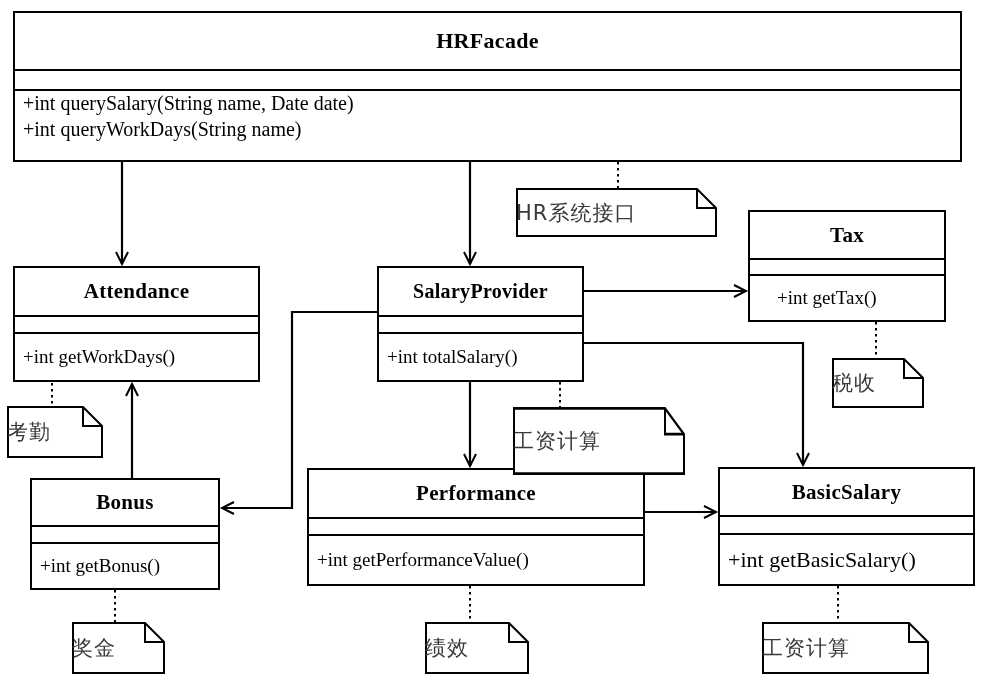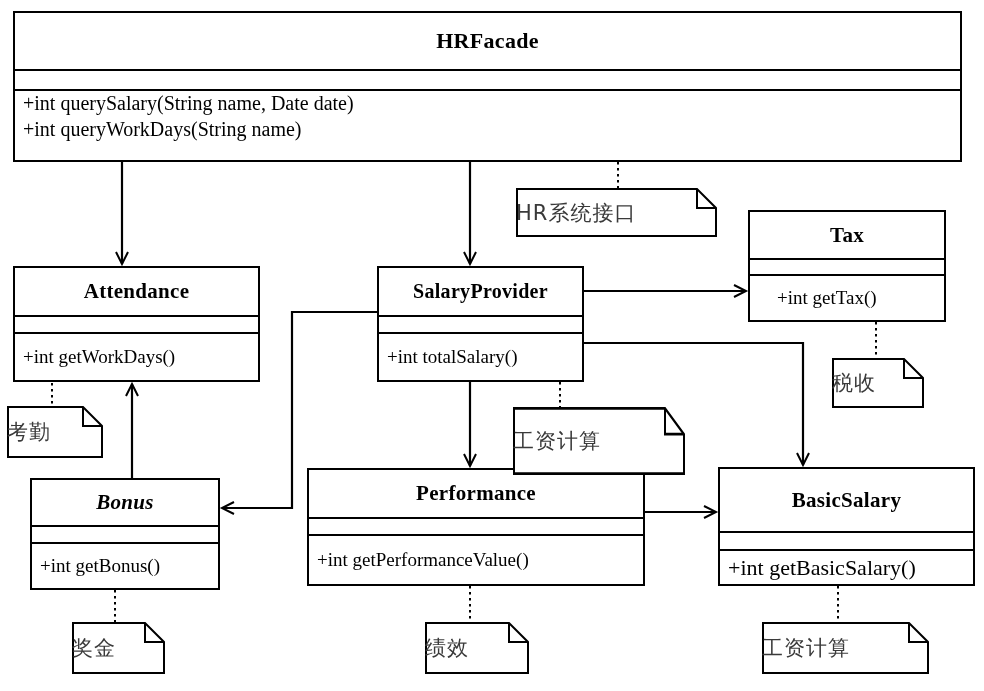--- a/index.html
+++ b/index.html
@@ -174,33 +174,33 @@
     <div class="uml-ops" style="flex:1; font-size:19px;">+int totalSalary()</div>
   </div>
 
   <div class="uml-class" style="left:748px; top:210px; width:198px; height:112px;">
     <div class="uml-name" style="height:46px; font-size:21px;">Tax</div>
     <div class="uml-attrs" style="height:16px;"></div>
     <div class="uml-ops" style="flex:1; font-size:19px;padding-left:27px;">+int getTax()</div>
   </div>
 
   <div class="uml-class" style="left:30px; top:478px; width:190px; height:112px;">
-    <div class="uml-name" style="height:45px; font-size:21px;font-style:italic;">Bonus</div>
+    <div class="uml-name" style="height:45px; font-size:21px;">Bonus</div>
     <div class="uml-attrs" style="height:17px;"></div>
     <div class="uml-ops" style="flex:1; font-size:19px;">+int getBonus()</div>
   </div>
 
   <div class="uml-class" style="left:307px; top:468px; width:338px; height:118px;">
     <div class="uml-name" style="height:47px; font-size:21px;">Performance</div>
     <div class="uml-attrs" style="height:17px;"></div>
     <div class="uml-ops" style="flex:1; font-size:19px;">+int getPerformanceValue()</div>
   </div>
 
   <div class="uml-class" style="left:718px; top:467px; width:257px; height:119px;">
-    <div class="uml-name" style="height:62px; font-size:21px;">BasicSalary</div>
+    <div class="uml-name" style="height:46px; font-size:21px;">BasicSalary</div>
     <div class="uml-attrs" style="height:18px;"></div>
     <div class="uml-ops" style="flex:1; font-size:22px;">+int getBasicSalary()</div>
   </div>
 
   <div class="uml-note" style="left:516px; top:188px; width:201px; height:49px; font-size:21px;">
     <svg class="note-svg" viewBox="0 0 201 49" preserveAspectRatio="none" xmlns="http://www.w3.org/2000/svg">
       <path d="M 1 1 L 181 1 L 200 20 L 200 48 L 1 48 Z" fill="#fff" stroke="#000" stroke-width="2"></path>
       <path d="M 181 1 L 181 20 L 200 20" fill="none" stroke="#000" stroke-width="2"></path>
     </svg>
     <span class="note-text">HR系统接口</span>

